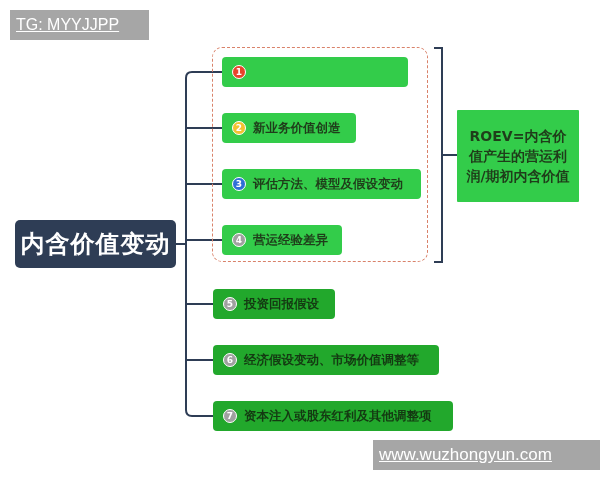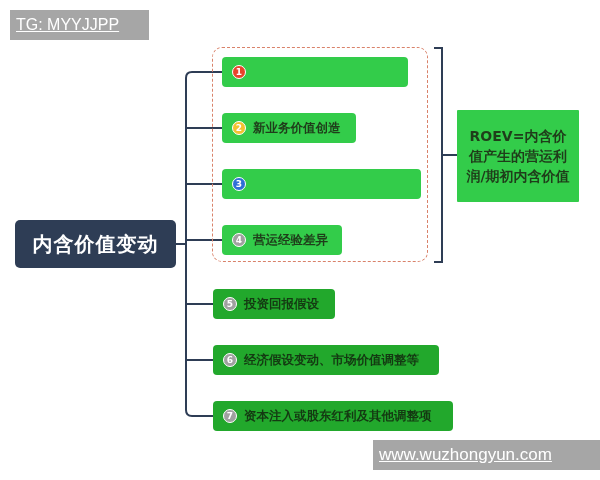--- a/index.html
+++ b/index.html
@@ -14,21 +14,21 @@
     line-height: 28px; padding: 0 6px; box-sizing: border-box; text-decoration: underline;
   }
   .wm-tl { left: 10px; top: 10px; width: 139px; height: 30px; line-height: 30px; }
   .wm-br { left: 373px; top: 440px; width: 252px; height: 30px; line-height: 30px; font-size: 17px; }
 
   svg.lines { position: absolute; left: 0; top: 0; width: 600px; height: 480px; }
 
   .root {
     position: absolute; left: 15px; top: 220px; width: 161px; height: 48px;
     background: #2e3d55; border-radius: 5px; color: #ffffff;
-    font-weight: bold; font-size: 20px; display: flex; align-items: center; justify-content: center;
+    font-weight: bold; font-size: 24px; display: flex; align-items: center; justify-content: center;
     letter-spacing: 1px;
   }
   .dash-box {
     position: absolute; left: 212px; top: 47px; width: 216px; height: 215px;
     border: 1.5px dashed #d9826a; border-radius: 10px; box-sizing: border-box;
   }
   .node {
     position: absolute; height: 30px; border-radius: 4px;
     display: flex; align-items: center; box-sizing: border-box; padding-left: 10px;
     font-size: 12.5px; font-weight: bold; color: #1f3d1a;
@@ -75,20 +75,21 @@
 
 <div class="node light" style="left:222px; top:57px; width:186px;">
   <span class="badge" style="background:#e8432b;">1</span>
 </div>
 <div class="node light" style="left:222px; top:113px; width:134px;">
   <span class="badge" style="background:#f2c230;">2</span>
   <span>新业务价值创造</span>
 </div>
 <div class="node light" style="left:222px; top:169px; width:199px;">
   <span class="badge" style="background:#2f6fd6;">3</span>
+  <span>评估方法、模型及假设变动</span>
 </div>
 <div class="node light" style="left:222px; top:225px; width:120px;">
   <span class="badge" style="background:#a0a0a0;">4</span>
   <span>营运经验差异</span>
 </div>
 
 <div class="node dark" style="left:213px; top:289px; width:122px;">
   <span class="badge" style="background:#a0a0a0;">5</span>
   <span>投资回报假设</span>
 </div>

